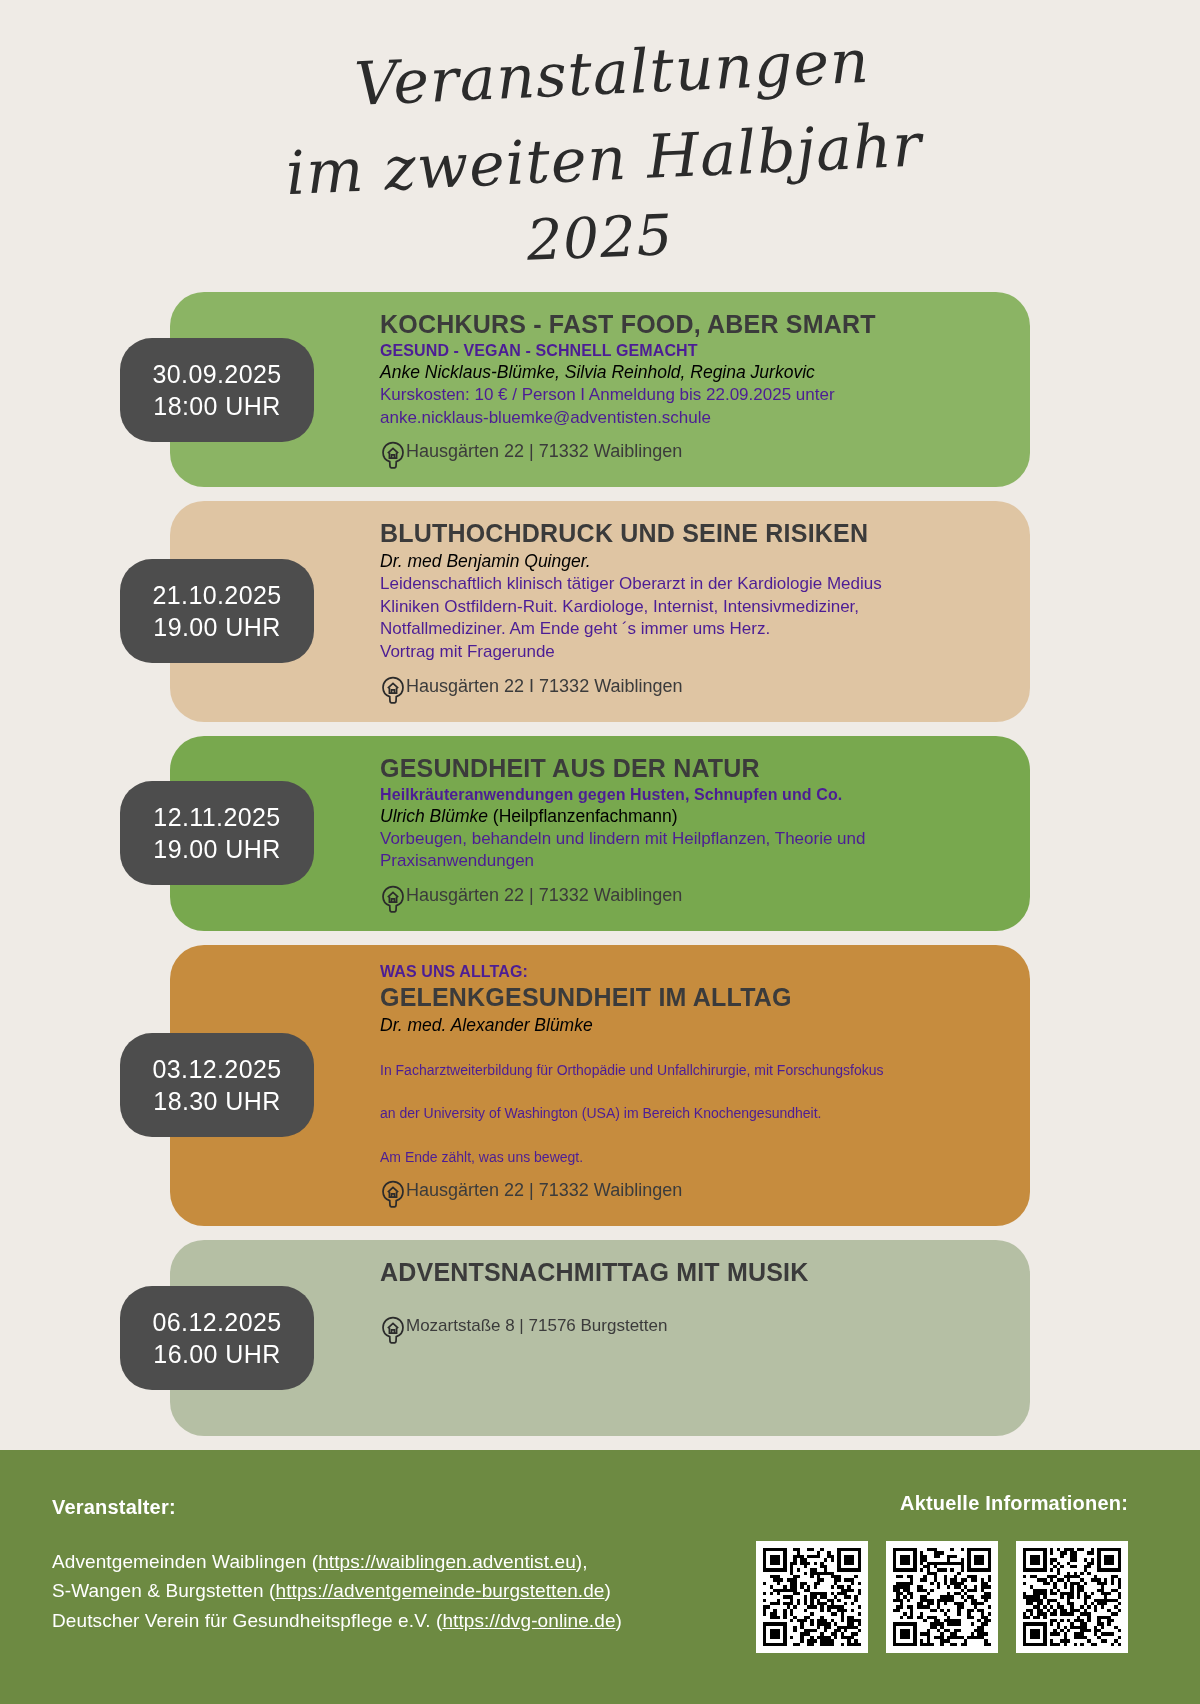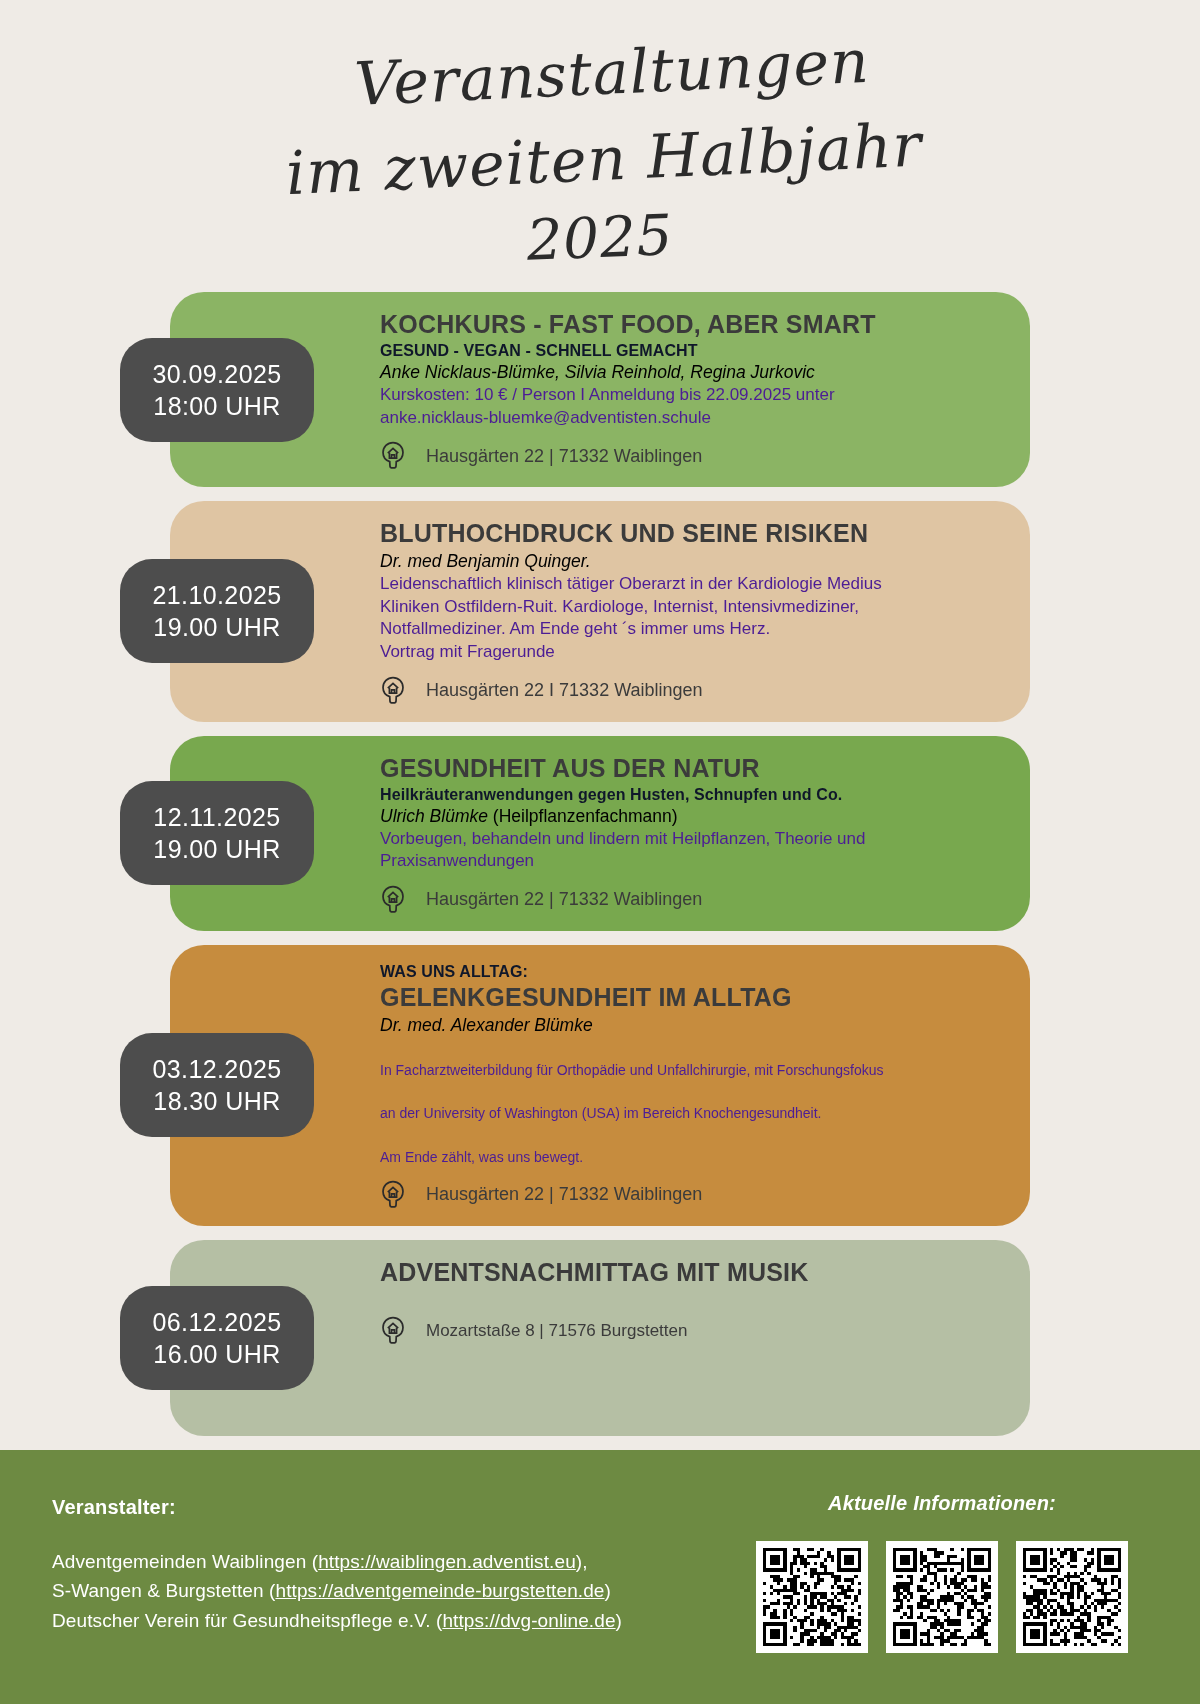--- a/index.html
+++ b/index.html
@@ -103,42 +103,42 @@
   .ev-title {
     font-size: 25px;
     font-weight: bold;
     color: #3b3b3b;
     letter-spacing: 0.2px;
     margin-bottom: 3px;
   }
   .ev-subtitle {
     font-size: 16px;
     font-weight: bold;
-    color: #0f172a;
+    color: #4c1d95;
     letter-spacing: 0.1px;
     margin-bottom: 2px;
   }
   .ev-speaker {
     font-size: 17.5px;
     font-style: italic;
     color: #000000;
     margin-bottom: 1px;
   }
   .ev-speaker .plain { font-style: normal; }
   .ev-desc {
     font-size: 17px;
     color: #4c1d95;
     line-height: 1.33;
   }
   .ev-desc.small { font-size: 14px; line-height: 1.4; margin-top: 24px; }
 
   .ev-location {
     display: flex;
-    align-items: center;
-    gap: 20px;
+    align-items: flex-start;
+    gap: 0;
     margin-top: 12px;
     font-size: 18px;
     color: #3b3b3b;
   }
   .pin-icon { width: 26px; height: 30px; flex: none; }
 
   
   .c-green   { background: #8bb464; }
   .c-beige   { background: #dfc5a3; }
   .c-green2  { background: #78a84e; }
@@ -173,23 +173,22 @@
   .f-line {
     font-size: 19px;
     line-height: 1.55;
     letter-spacing: 0.1px;
   }
   .f-line a, .f-line .lnk {
     color: #ffffff;
     text-decoration: underline;
   }
   .footer-right {
-    text-align: center;
+    text-align: right;
     padding-right: 20px;
-    font-style: italic;
   }
   .qr-row {
     display: flex;
     gap: 18px;
     margin-top: 26px;
   }
   .qr {
     width: 112px;
     height: 112px;
     background: #ffffff;

